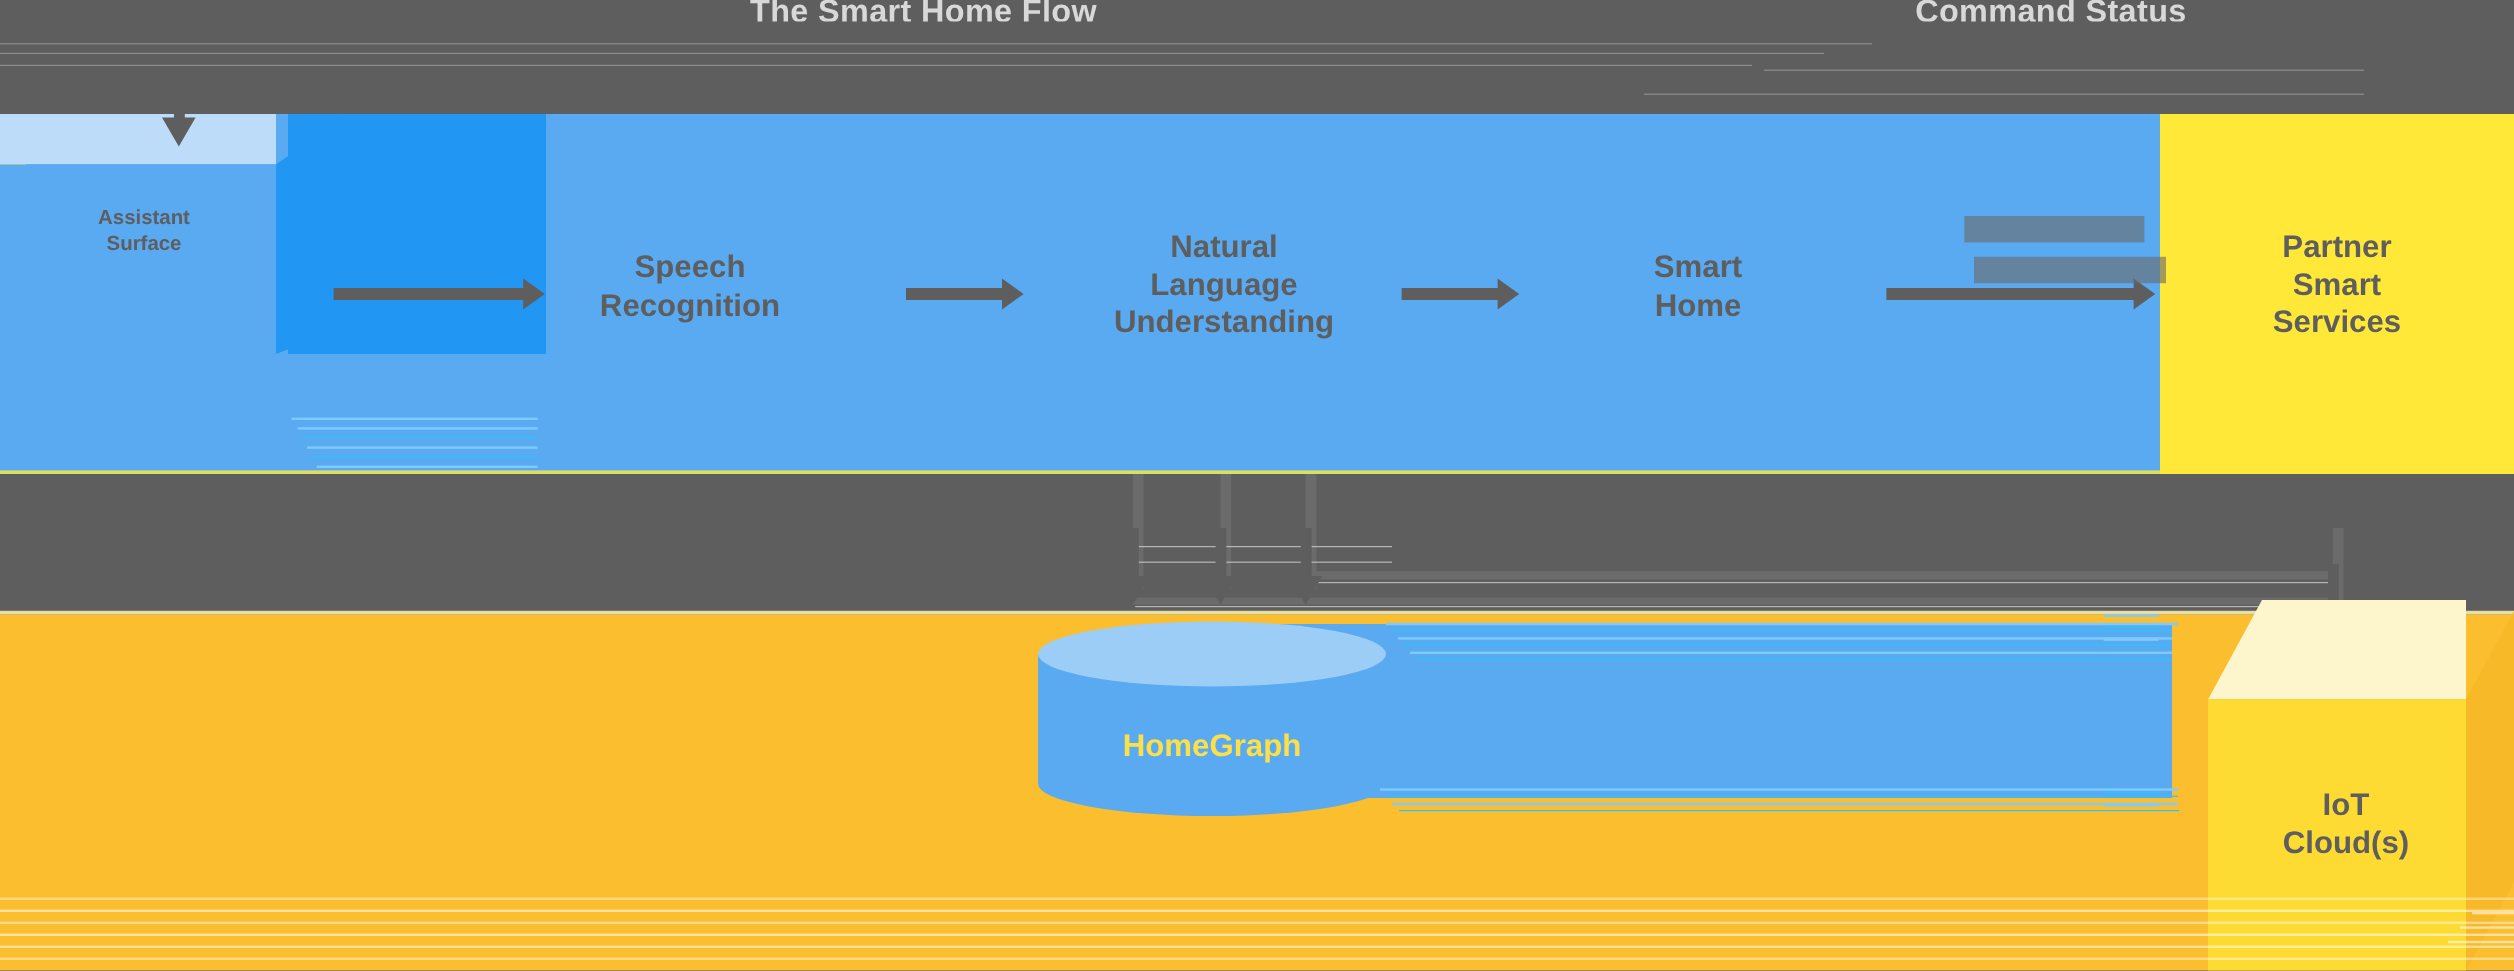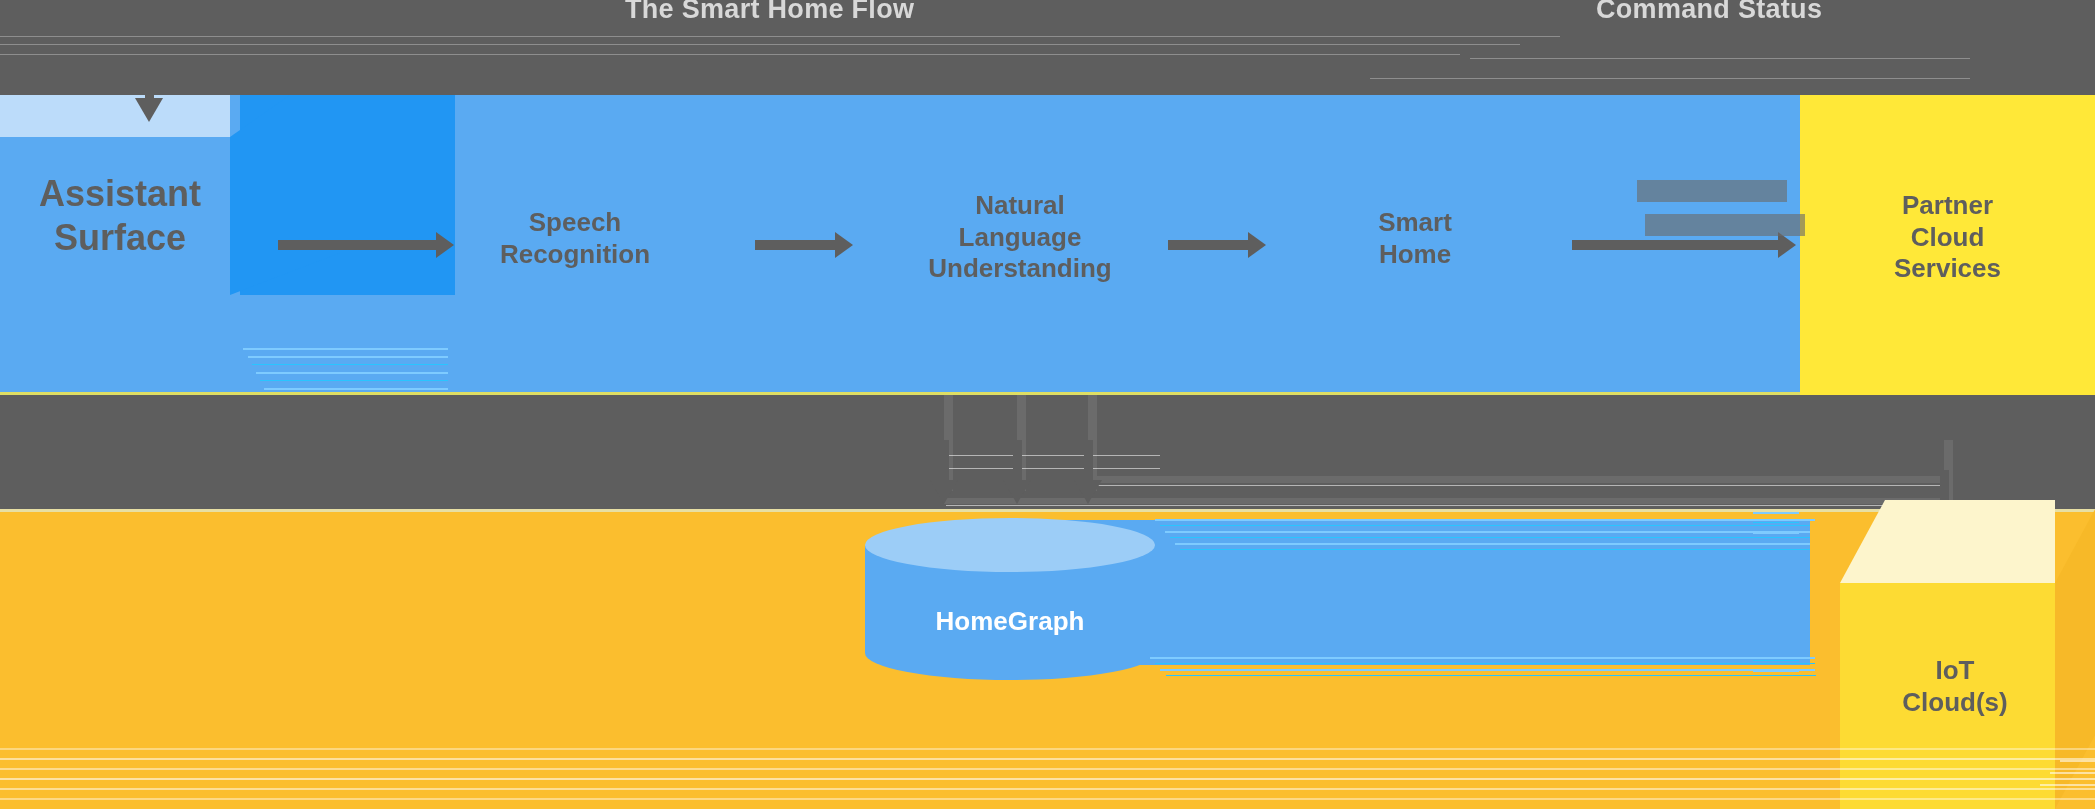--- a/index.html
+++ b/index.html
@@ -57,21 +57,21 @@
   .arrow{position:absolute;height:10px;background:#5e5e5e;}
   .arrow::after{content:"";position:absolute;right:-16px;top:-8px;
     border-top:13px solid transparent;border-bottom:13px solid transparent;
     border-left:18px solid #5e5e5e;}
 
   
   #homegraph{position:absolute;left:865px;top:518px;width:290px;height:160px;}
   #hg-body{position:absolute;left:0;top:27px;width:290px;height:108px;background:#5aaaf2;}
   #hg-top{position:absolute;left:0;top:0;width:290px;height:54px;border-radius:50%;background:#9ccdf7;}
   #hg-bottom{position:absolute;left:0;top:108px;width:290px;height:54px;border-radius:50%;background:#5aaaf2;}
-  #hg-label{position:absolute;left:0;top:88px;width:290px;color:#ffffff;font-weight:bold;font-size:26px;text-align:center;}
+  #hg-label{position:absolute;left:0;top:88px;width:290px;color:#fde047;font-weight:bold;font-size:26px;text-align:center;}
   
   #hg-tail{position:absolute;left:1010px;top:520px;width:800px;height:145px;background:#5aaaf2;}
 
   
   .down-arrow{position:absolute;width:9px;background:#5e5e5e;}
   .down-arrow::after{content:"";position:absolute;left:-10px;bottom:-22px;
     border-left:14px solid transparent;border-right:14px solid transparent;
     border-top:24px solid #5e5e5e;}
 
   
@@ -115,21 +115,21 @@
   <div id="proc-block-dark"></div>
   <div id="proc-block"></div>
   <div id="partner-panel"></div>
 
   <div id="as-wedge"></div>
   <div id="assistant-cube">
     <div id="as-right"></div>
     <div id="as-front"></div>
     <div id="as-top-shape"></div>
   </div>
-  <div class="lbl" style="left:0px;top:172px;width:240px;font-size:36px;">Assistant
+  <div class="lbl" style="left:0px;top:172px;width:240px;font-size:17px;">Assistant
 Surface</div>
 
   <div class="down-arrow" style="left:145px;top:70px;height:30px;"></div>
 
   <div class="scan-blue" style="left:243px;top:348px;width:205px;"></div>
   <div class="scan-blue" style="left:248px;top:356px;width:200px;"></div>
   <div class="scan-cyan" style="left:252px;top:364px;width:196px;"></div>
   <div class="scan-blue" style="left:256px;top:372px;width:192px;"></div>
   <div class="scan-cyan" style="left:260px;top:380px;width:188px;"></div>
   <div class="scan-blue" style="left:264px;top:388px;width:184px;"></div>
@@ -138,21 +138,21 @@
 Language
 Understanding</div>
 
   <div class="lbl" style="left:450px;top:207px;width:250px;font-size:26px;">Speech
 Recognition</div>
 
   <div class="lbl" style="left:1300px;top:207px;width:230px;font-size:26px;text-align:center;">Smart
 Home</div>
 
   <div class="lbl" style="left:1805px;top:190px;width:285px;font-size:26px;">Partner
-Cloud
+Smart
 Services</div>
 
   <div class="arrow" style="left:278px;top:240px;width:160px;"></div>
   <div class="arrow" style="left:755px;top:240px;width:82px;"></div>
   <div class="arrow" style="left:1168px;top:240px;width:82px;"></div>
   <div class="arrow" style="left:1572px;top:240px;width:208px;"></div>
 
   <div class="conn" style="left:1637px;top:180px;width:150px;height:22px;opacity:.62;"></div>
   <div class="conn" style="left:1645px;top:214px;width:160px;height:22px;opacity:.62;"></div>
 

